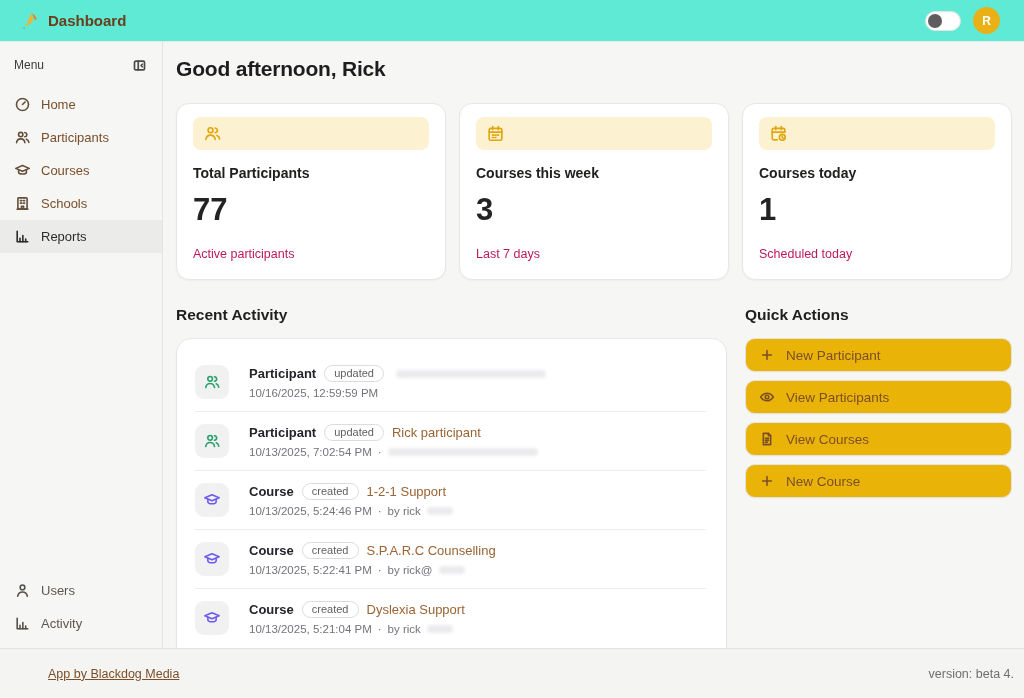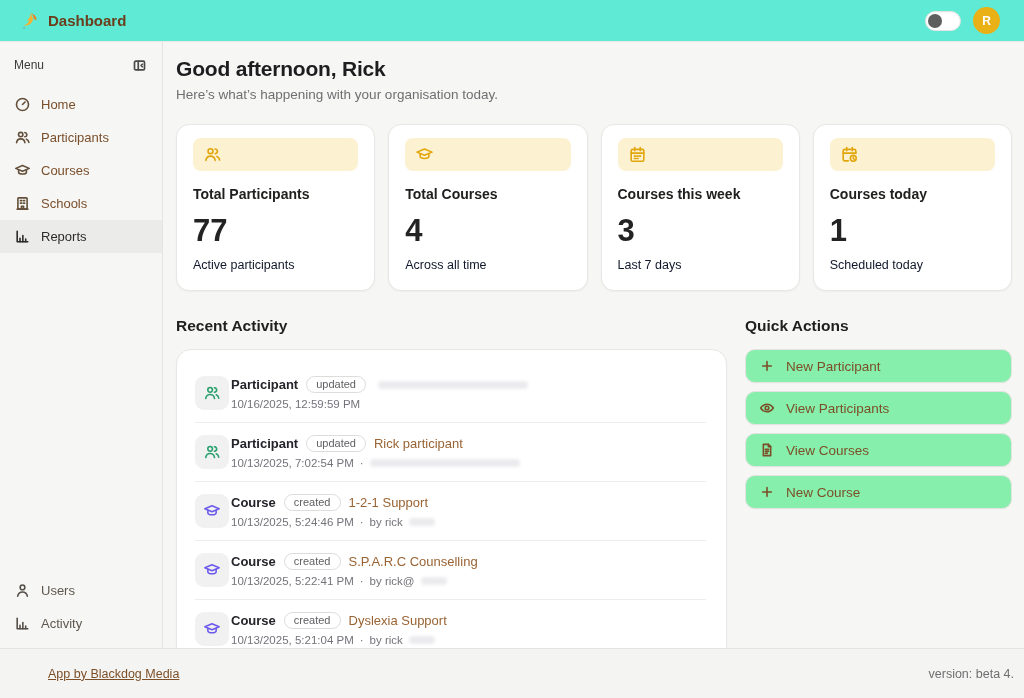--- a/index.html
+++ b/index.html
@@ -43,47 +43,47 @@
   .greeting { font-size:21px; font-weight:bold; color:#1d1d1f; letter-spacing:-0.2px; }
   .subtitle { font-size:13.5px; color:#6f6f72; margin-top:6px; }
 
   .stats { display:flex; gap:13px; margin-top:22px; }
   .stat-card { flex:1; background:#fff; border:1px solid #e7e7e5; border-radius:13px; padding:13px 16px 18px;
     box-shadow:0 1px 2px rgba(0,0,0,.04); }
   .stat-banner { background:#fcf1d0; border-radius:8px; height:33px; display:flex; align-items:center;
     padding:0 10px; margin-bottom:15px; color:#e2a60d; }
   .stat-title { font-size:14px; font-weight:bold; color:#20201e; }
   .stat-value { font-size:31px; font-weight:bold; color:#232323; margin-top:13px; line-height:1; }
-  .stat-caption { font-size:12.5px; color:#0f172a; margin-top:12px; }
+  .stat-caption { font-size:12.5px; color:#be185d; margin-top:22px; }
 
   .lower { display:flex; gap:18px; margin-top:26px; }
   .activity-col { width:551px; flex:0 0 551px; }
   .actions-col { flex:1; }
   .section-title { font-size:15.5px; font-weight:bold; color:#1f1f1f; margin-bottom:14px; }
 
   .activity-card { background:#fff; border:1px solid #e7e7e5; border-radius:15px; padding:14px 20px 14px 18px;
     box-shadow:0 1px 2px rgba(0,0,0,.03); }
-  .activity-row { display:flex; gap:2px; padding:12px 0; align-items:flex-start; }
+  .activity-row { display:flex; gap:20px; padding:12px 0; align-items:flex-start; }
   .activity-row:not(:last-of-type) { border-bottom:1px solid #ededeb; }
   .act-icon { width:34px; height:34px; flex:0 0 34px; border-radius:9px; background:#f1f1f2;
     display:flex; align-items:center; justify-content:center; }
   .act-line1 { font-size:13px; display:flex; align-items:center; flex-wrap:wrap; gap:0; }
   .act-entity { font-weight:bold; color:#24242a; }
   .badge { border:1px solid #dcdcda; border-radius:999px; padding:1px 9px 2px; font-size:11px; color:#5f5f63;
     margin:0 8px 0 8px; background:#fff; }
   .act-link { color:#9a6434; cursor:pointer; text-decoration:none; }
   .act-line2 { font-size:11.5px; color:#73737a; margin-top:5px; display:flex; align-items:center; gap:6px; }
   .redact { display:inline-block; height:8px; border-radius:4px; background:#c7c7d0; opacity:.35; filter:blur(1.5px); }
   .redact.title { width:150px; margin-left:4px; align-self:center; }
   .redact.wide { width:150px; }
   .redact.small { width:26px; }
   .view-log-wrap { text-align:right; margin-top:8px; padding-right:2px; }
   .view-log { font-size:13px; color:#8a5326; text-decoration:underline; cursor:pointer; }
 
-  .qa-btn { display:flex; align-items:center; gap:11px; width:100%; background:#86efac; border:1px solid #e3e3e1;
+  .qa-btn { display:flex; align-items:center; gap:11px; width:100%; background:#eab308; border:1px solid #e3e3e1;
     border-radius:10px; padding:8px 13px; font-size:13.5px; color:#7c4f28; margin-bottom:8px; cursor:pointer;
     height:34px; box-shadow:0 1px 1px rgba(0,0,0,.02); }
   .qa-btn .ic { display:flex; }
 
   
   .footer { height:50px; flex:0 0 50px; border-top:1px solid #e3e3e1; background:#f4f4f2;
     display:flex; align-items:center; justify-content:space-between; padding:0 10px 0 48px; font-size:12.5px; }
   .credit-link { color:#7c4f28; text-decoration:underline; cursor:pointer; }
   .version { color:#6f6f72; }
 
@@ -194,50 +194,36 @@
                 <path d="M8.5 19.5v-5M12.5 19.5v-9M16.5 19.5v-4"></path>
               </svg>
             </span>
             <span>Activity</span>
           </div>
         </div>
     </div>
 
     <div class="content">
       <div class="greeting">Good afternoon, Rick</div>
-      <div class="subtitle">Here’s what’s happening with your organisation today.</div>
 
       <div class="stats" id="stats-row">
           <div class="stat-card">
             <div class="stat-banner" style="background: rgb(252, 241, 208); color: rgb(226, 166, 13);">
               <span class="ic">
                 <svg width="19" height="19" viewBox="0 0 24 24" fill="none" stroke="currentColor" stroke-width="1.6" stroke-linecap="round" stroke-linejoin="round">
                   <circle cx="9.5" cy="7.8" r="3.1"></circle>
                   <path d="M3.6 19.4c.6-3.6 2.9-5.4 5.9-5.4s5.3 1.8 5.9 5.4"></path>
                   <path d="M15.3 5c1.8.3 2.9 1.5 2.9 3s-1.1 2.7-2.9 3"></path>
                   <path d="M17.6 14.4c1.9.7 3.1 2.3 3.4 4.6"></path>
                 </svg>
               </span>
             </div>
             <div class="stat-title">Total Participants</div>
             <div class="stat-value">77</div>
             <div class="stat-caption">Active participants</div>
-          </div>
-          <div class="stat-card">
-            <div class="stat-banner" style="background: rgb(252, 241, 208); color: rgb(226, 166, 13);">
-              <span class="ic">
-                <svg width="19" height="19" viewBox="0 0 24 24" fill="none" stroke="currentColor" stroke-width="1.6" stroke-linecap="round" stroke-linejoin="round">
-                  <path d="M2.5 9L12 5l9.5 4L12 13z"></path>
-                  <path d="M6.5 11.3v3c0 1.5 2.4 2.7 5.5 2.7s5.5-1.2 5.5-2.7v-3"></path>
-                </svg>
-              </span>
-            </div>
-            <div class="stat-title">Total Courses</div>
-            <div class="stat-value">4</div>
-            <div class="stat-caption">Across all time</div>
           </div>
           <div class="stat-card">
             <div class="stat-banner" style="background: rgb(252, 241, 208); color: rgb(226, 166, 13);">
               <span class="ic">
                 <svg width="19" height="19" viewBox="0 0 24 24" fill="none" stroke="currentColor" stroke-width="1.6" stroke-linecap="round" stroke-linejoin="round">
                   <rect x="4" y="5.5" width="16" height="15" rx="2"></rect>
                   <path d="M4 10.3h16M8.5 3.3v4M15.5 3.3v4"></path>
                   <path d="M8 14h1.6M11.2 14h1.6M14.4 14h1.6M8 17h1.6M11.2 17h1.6"></path>
                 </svg>
               </span>

